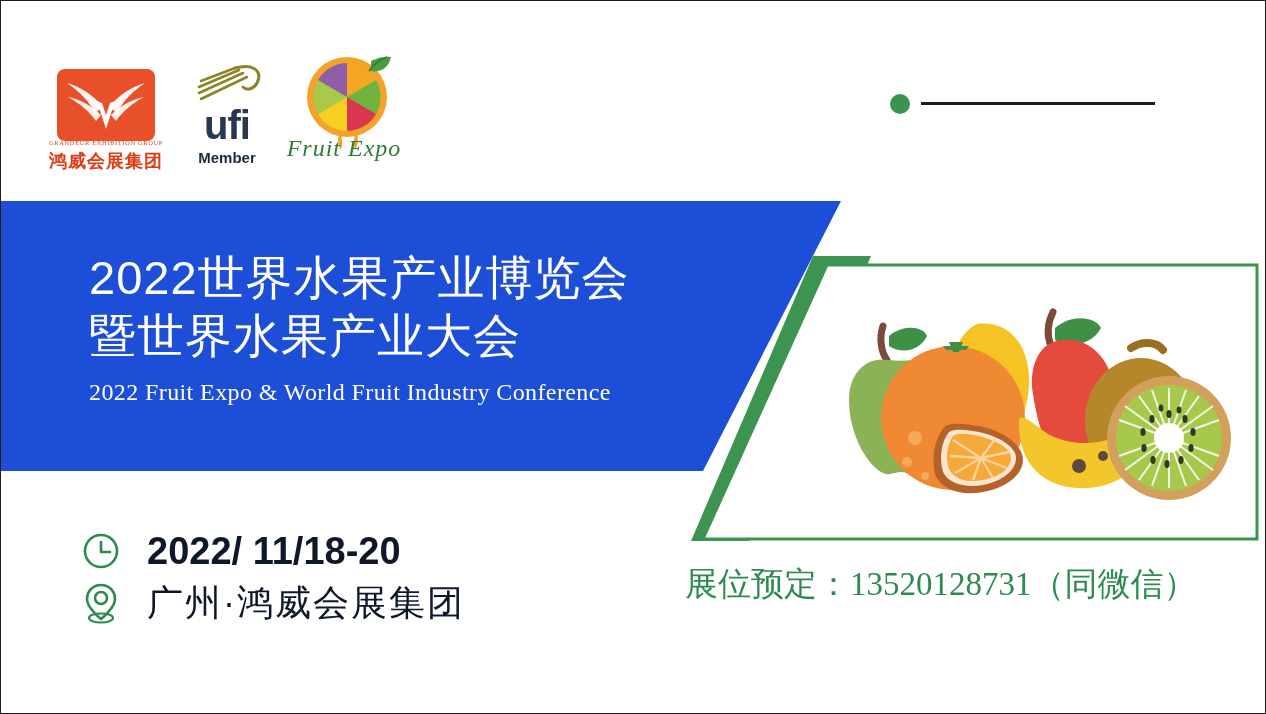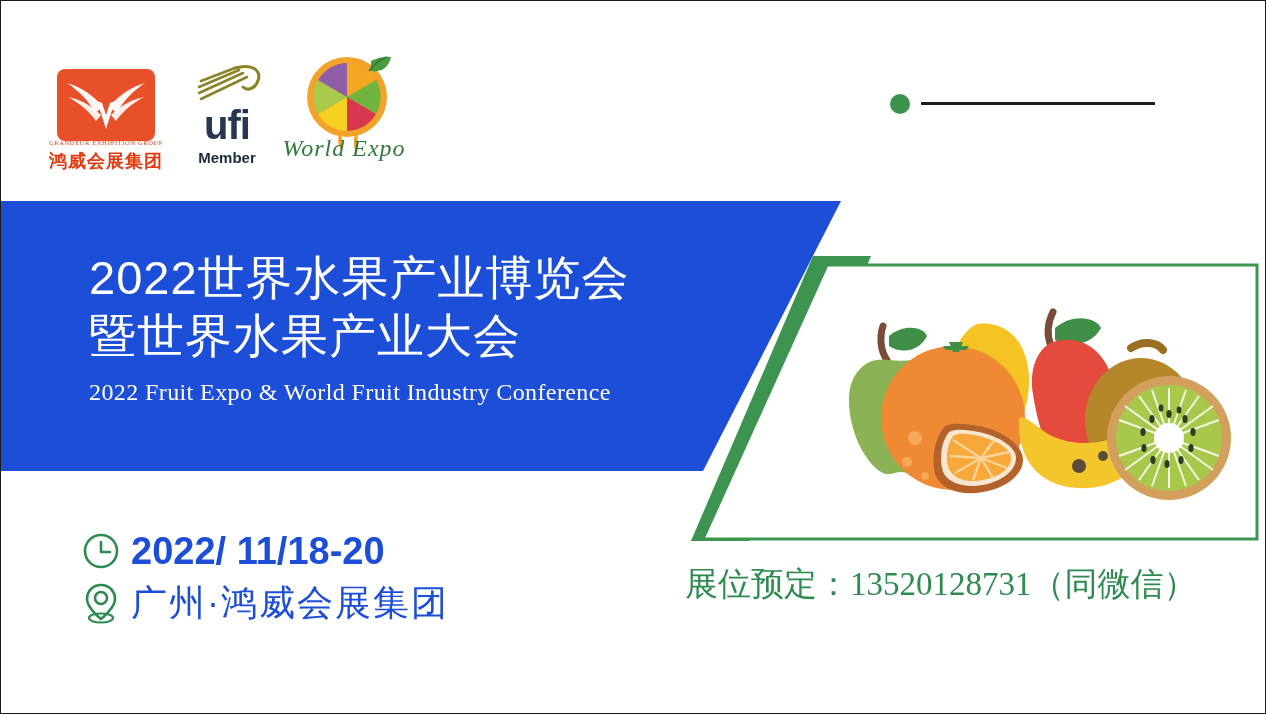--- a/index.html
+++ b/index.html
@@ -155,22 +155,22 @@
     display: flex;
     align-items: center;
     height: 52px;
   }
   .info-icon {
     width: 44px; height: 44px;
     flex: 0 0 44px;
     display: flex; align-items: center; justify-content: center;
   }
   .info-text {
-    margin-left: 8px;
-    color: #1d4ed8;
+    margin-left: 24px;
+    color: #0f172a;
   }
   .info-date {
     font-size: 38px;
     font-weight: bold;
     letter-spacing: 0px;
     white-space: nowrap;
   }
   .info-venue {
     font-size: 36px;
     letter-spacing: 2px;
@@ -231,21 +231,21 @@
         <path d="M46 46 L75 29 A34 34 0 0 1 75 63 Z" fill="#6eb43f"></path>
         <path d="M46 46 L75 63 A34 34 0 0 1 46 80 Z" fill="#d8374f"></path>
         <path d="M46 46 L46 80 A34 34 0 0 1 17 63 Z" fill="#f5d020"></path>
         <path d="M46 46 L17 63 A34 34 0 0 1 17 29 Z" fill="#a8c94a"></path>
         <path d="M46 46 L17 29 A34 34 0 0 1 46 12 Z" fill="#8e5fa8"></path>
         <path d="M38 82 C36 90 38 96 40 99 C42 94 41 88 40 82 Z" fill="#f4a32a"></path>
         <path d="M56 82 C58 90 56 96 54 99 C52 94 53 88 54 82 Z" fill="#f4a32a"></path>
         <path d="M70 10 C82 4 90 6 90 6 C88 16 80 22 70 20 Z" fill="#4a9c3e"></path>
         <path d="M68 20 C72 14 78 9 86 6" stroke="#2f7a3c" stroke-width="1.6" fill="none"></path>
       </svg>
-      <div class="fe-text">World Expo</div>
+      <div class="fe-text">Fruit Expo</div>
     </div>
 
   </div>
 
   <div class="decor-dot"></div>
   <div class="decor-line"></div>
 
   <div class="green-banner">
     <div class="banner-inner">
       <div class="title-cn">2022世界水果产业博览会</div>

